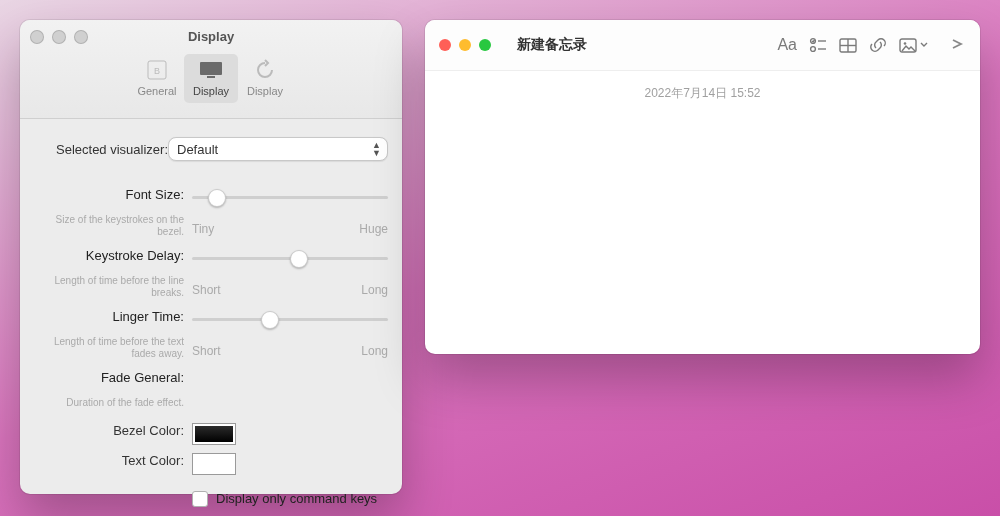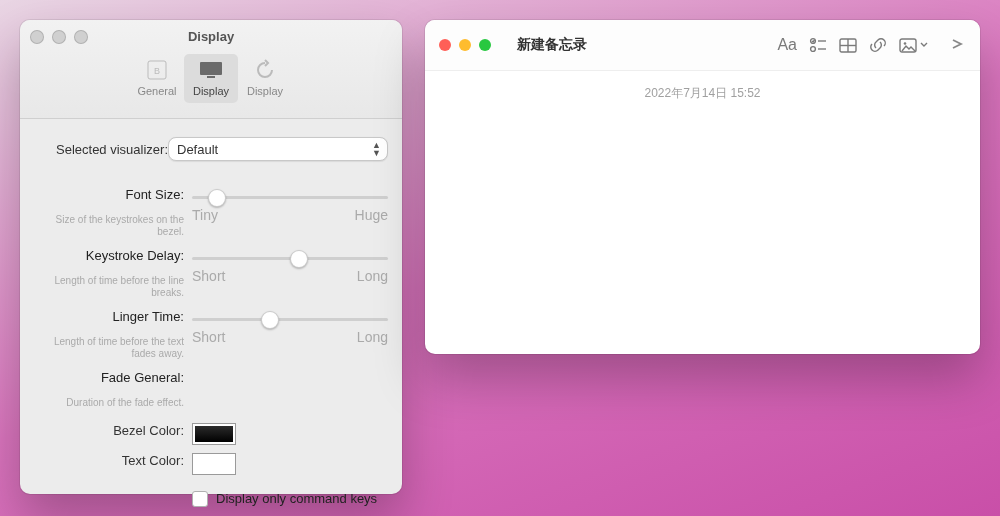--- a/index.html
+++ b/index.html
@@ -20,21 +20,21 @@
   .select{flex:1;height:22px;background:#fff;border:1px solid #c8c8c8;border-radius:8px;display:flex;align-items:center;padding:0 8px;position:relative;font-size:13px;box-shadow:0 0.5px 1px rgba(0,0,0,.08)}
   .select .chev{position:absolute;right:6px;top:3px;font-size:9px;line-height:8px;color:#555;display:flex;flex-direction:column}
   .slider-row{display:flex;margin-bottom:10px}
   .lbl-col{width:150px;text-align:right;padding-right:8px}
   .lbl-col .main{font-size:13px;color:#222}
   .lbl-col .hint{font-size:10px;color:#aaa;line-height:12px;margin-top:12px}
   .ctl-col{flex:1;padding-top:2px}
   .slider{position:relative;height:16px}
   .track{position:absolute;left:0;right:0;top:7px;height:3px;background:#cfcfcf;border-radius:2px}
   .thumb{position:absolute;top:0;width:16px;height:16px;border-radius:50%;background:#fff;border:0.5px solid rgba(0,0,0,.2);box-shadow:0 1px 2px rgba(0,0,0,.25)}
-  .minmax{display:flex;justify-content:space-between;font-size:14px;color:#aaa;margin-top:2px}
+  .minmax{display:flex;justify-content:space-between;font-size:12px;color:#aaa;margin-top:17px}
   .color-row{display:flex;align-items:flex-start;margin-bottom:8px;margin-top:14px}
   .color-row .lbl{width:150px;text-align:right;padding-right:8px;font-size:13px}
   .swatch{width:44px;height:22px;border:1px solid #9a9a9a;background:#fff;padding:2px;box-sizing:border-box}
   .swatch-inner{width:100%;height:100%}
   .chk-row{display:flex;align-items:flex-start;margin-top:16px;margin-left:158px;font-size:13px;color:#222}
   .chk{width:14px;height:14px;border:1px solid #b0b0b0;border-radius:3px;background:#fff;margin-right:8px}
   
   .notes{left:425px;top:20px;width:555px;height:334px;background:#fff}
   .notes-bar{height:50px;border-bottom:1px solid #eee;border-radius:10px 10px 0 0;display:flex;align-items:center;padding:0 14px;background:#fdfdfd;position:relative}
   .notes-bar .traffic2{display:flex;gap:8px;margin-right:18px}

